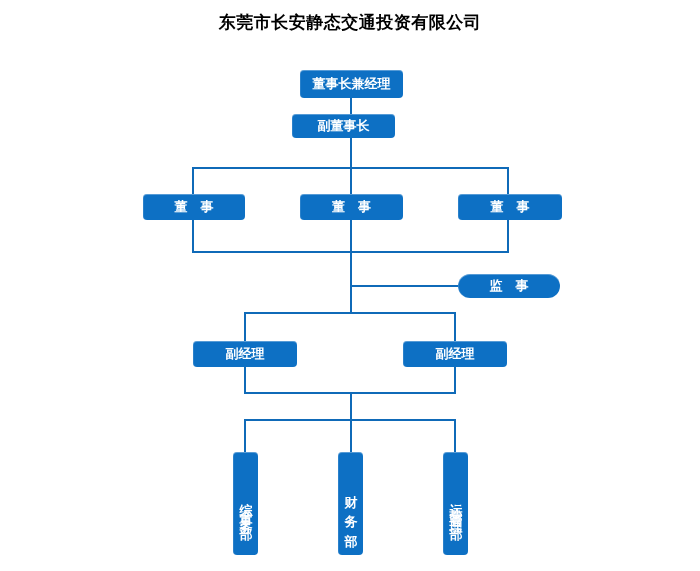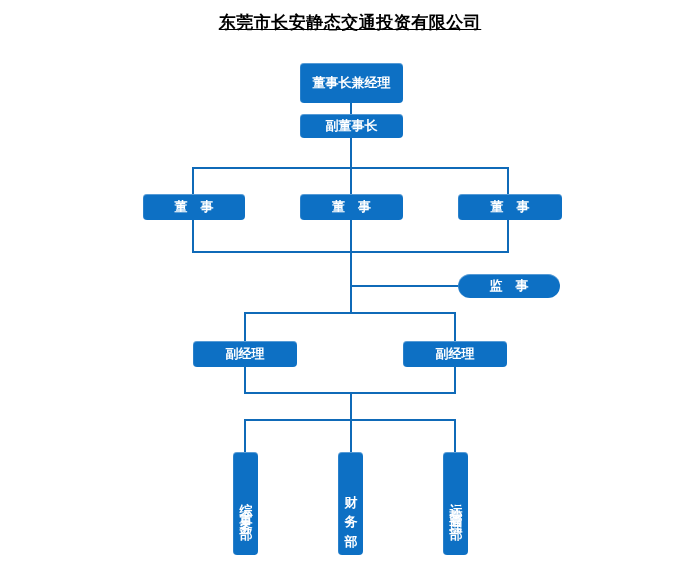--- a/index.html
+++ b/index.html
@@ -18,21 +18,20 @@
   .chart-title {
     position: absolute;
     top: 11px;
     left: 0;
     width: 700px;
     text-align: center;
     font-size: 17px;
     font-weight: bold;
     color: var(--title-text, #000000);
     letter-spacing: 0.5px;
-    text-decoration: underline;
   }
   .line {
     position: absolute;
     background: var(--connector, #0f6ab8);
     z-index: 1;
   }
   .node {
     position: absolute;
     background: var(--node-fill, #0d70c4);
     color: var(--node-text, #ffffff);
@@ -75,25 +74,25 @@
   <div class="line" style="left:454px; top:312px; width:2px;   height:29px;"></div>
   <div class="line" style="left:244px; top:367px; width:2px;   height:27px;"></div>
   <div class="line" style="left:454px; top:367px; width:2px;   height:27px;"></div>
   <div class="line" style="left:244px; top:392px; width:212px; height:2px;"></div>
   <div class="line" style="left:350px; top:392px; width:2px;   height:29px;"></div>
   <div class="line" style="left:244px; top:419px; width:212px; height:2px;"></div>
   <div class="line" style="left:244px; top:419px; width:2px;   height:34px;"></div>
   <div class="line" style="left:350px; top:419px; width:2px;   height:34px;"></div>
   <div class="line" style="left:454px; top:419px; width:2px;   height:34px;"></div>
 
-  <div class="node" style="left:300px; top:63px; width:103px; height:40px;">
+  <div class="node" style="left:300px; top:70px; width:103px; height:28px;">
     <span>董事长兼经理</span>
   </div>
 
-  <div class="node" style="left:300px; top:114px; width:103px; height:24px;">
+  <div class="node" style="left:292px; top:114px; width:103px; height:24px;">
     <span>副董事长</span>
   </div>
 
   <div class="node" style="left:143px; top:194px; width:102px; height:26px;">
     <span>董　事</span>
   </div>
 
   <div class="node" style="left:300px; top:194px; width:103px; height:26px;">
     <span>董　事</span>
   </div>

